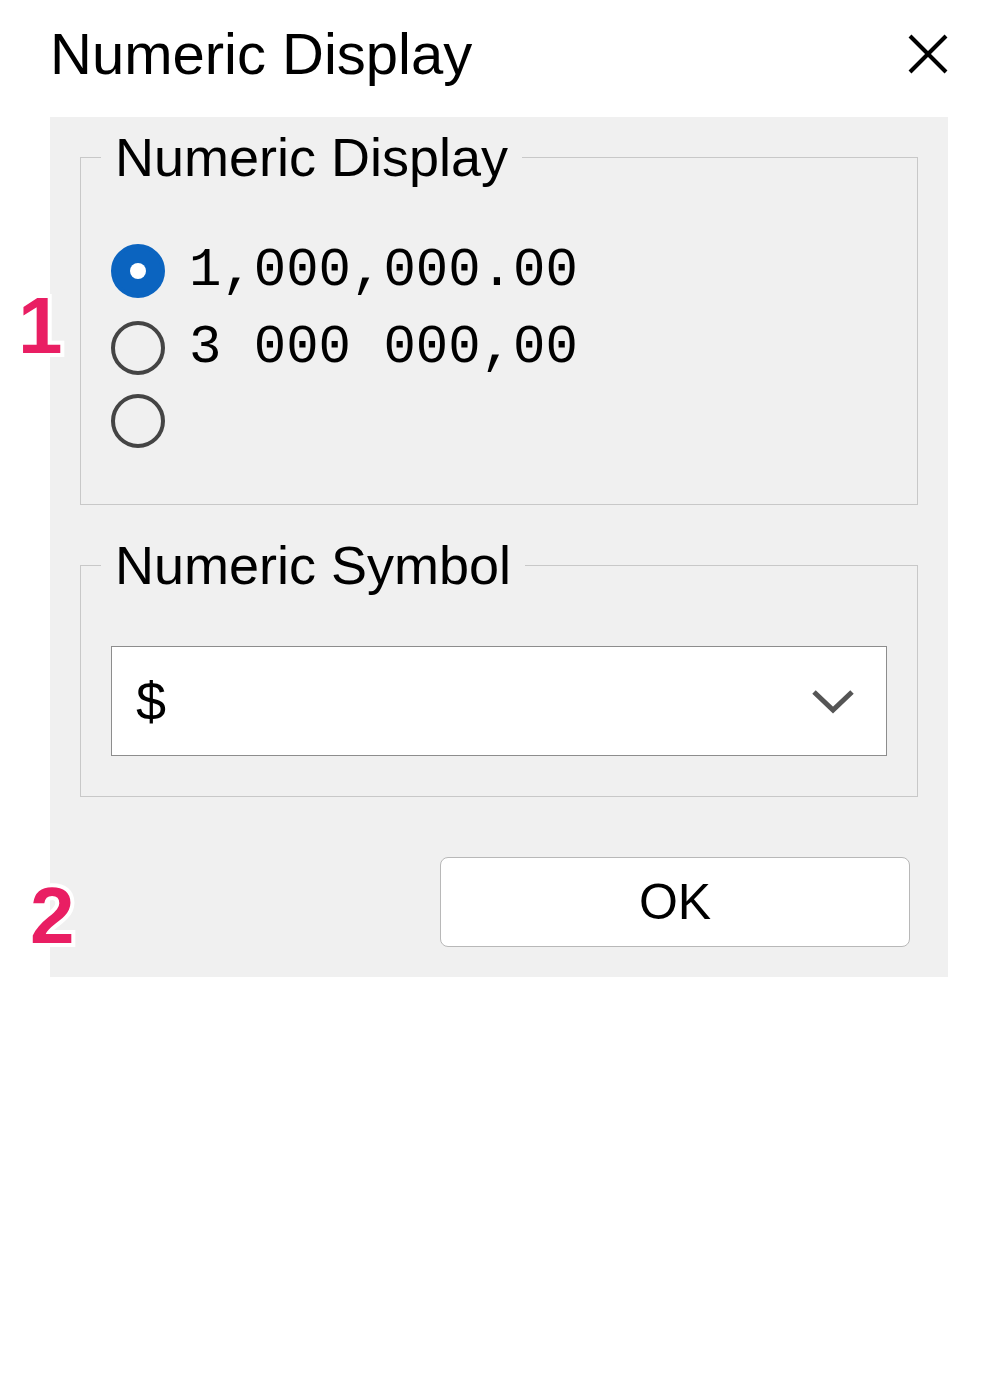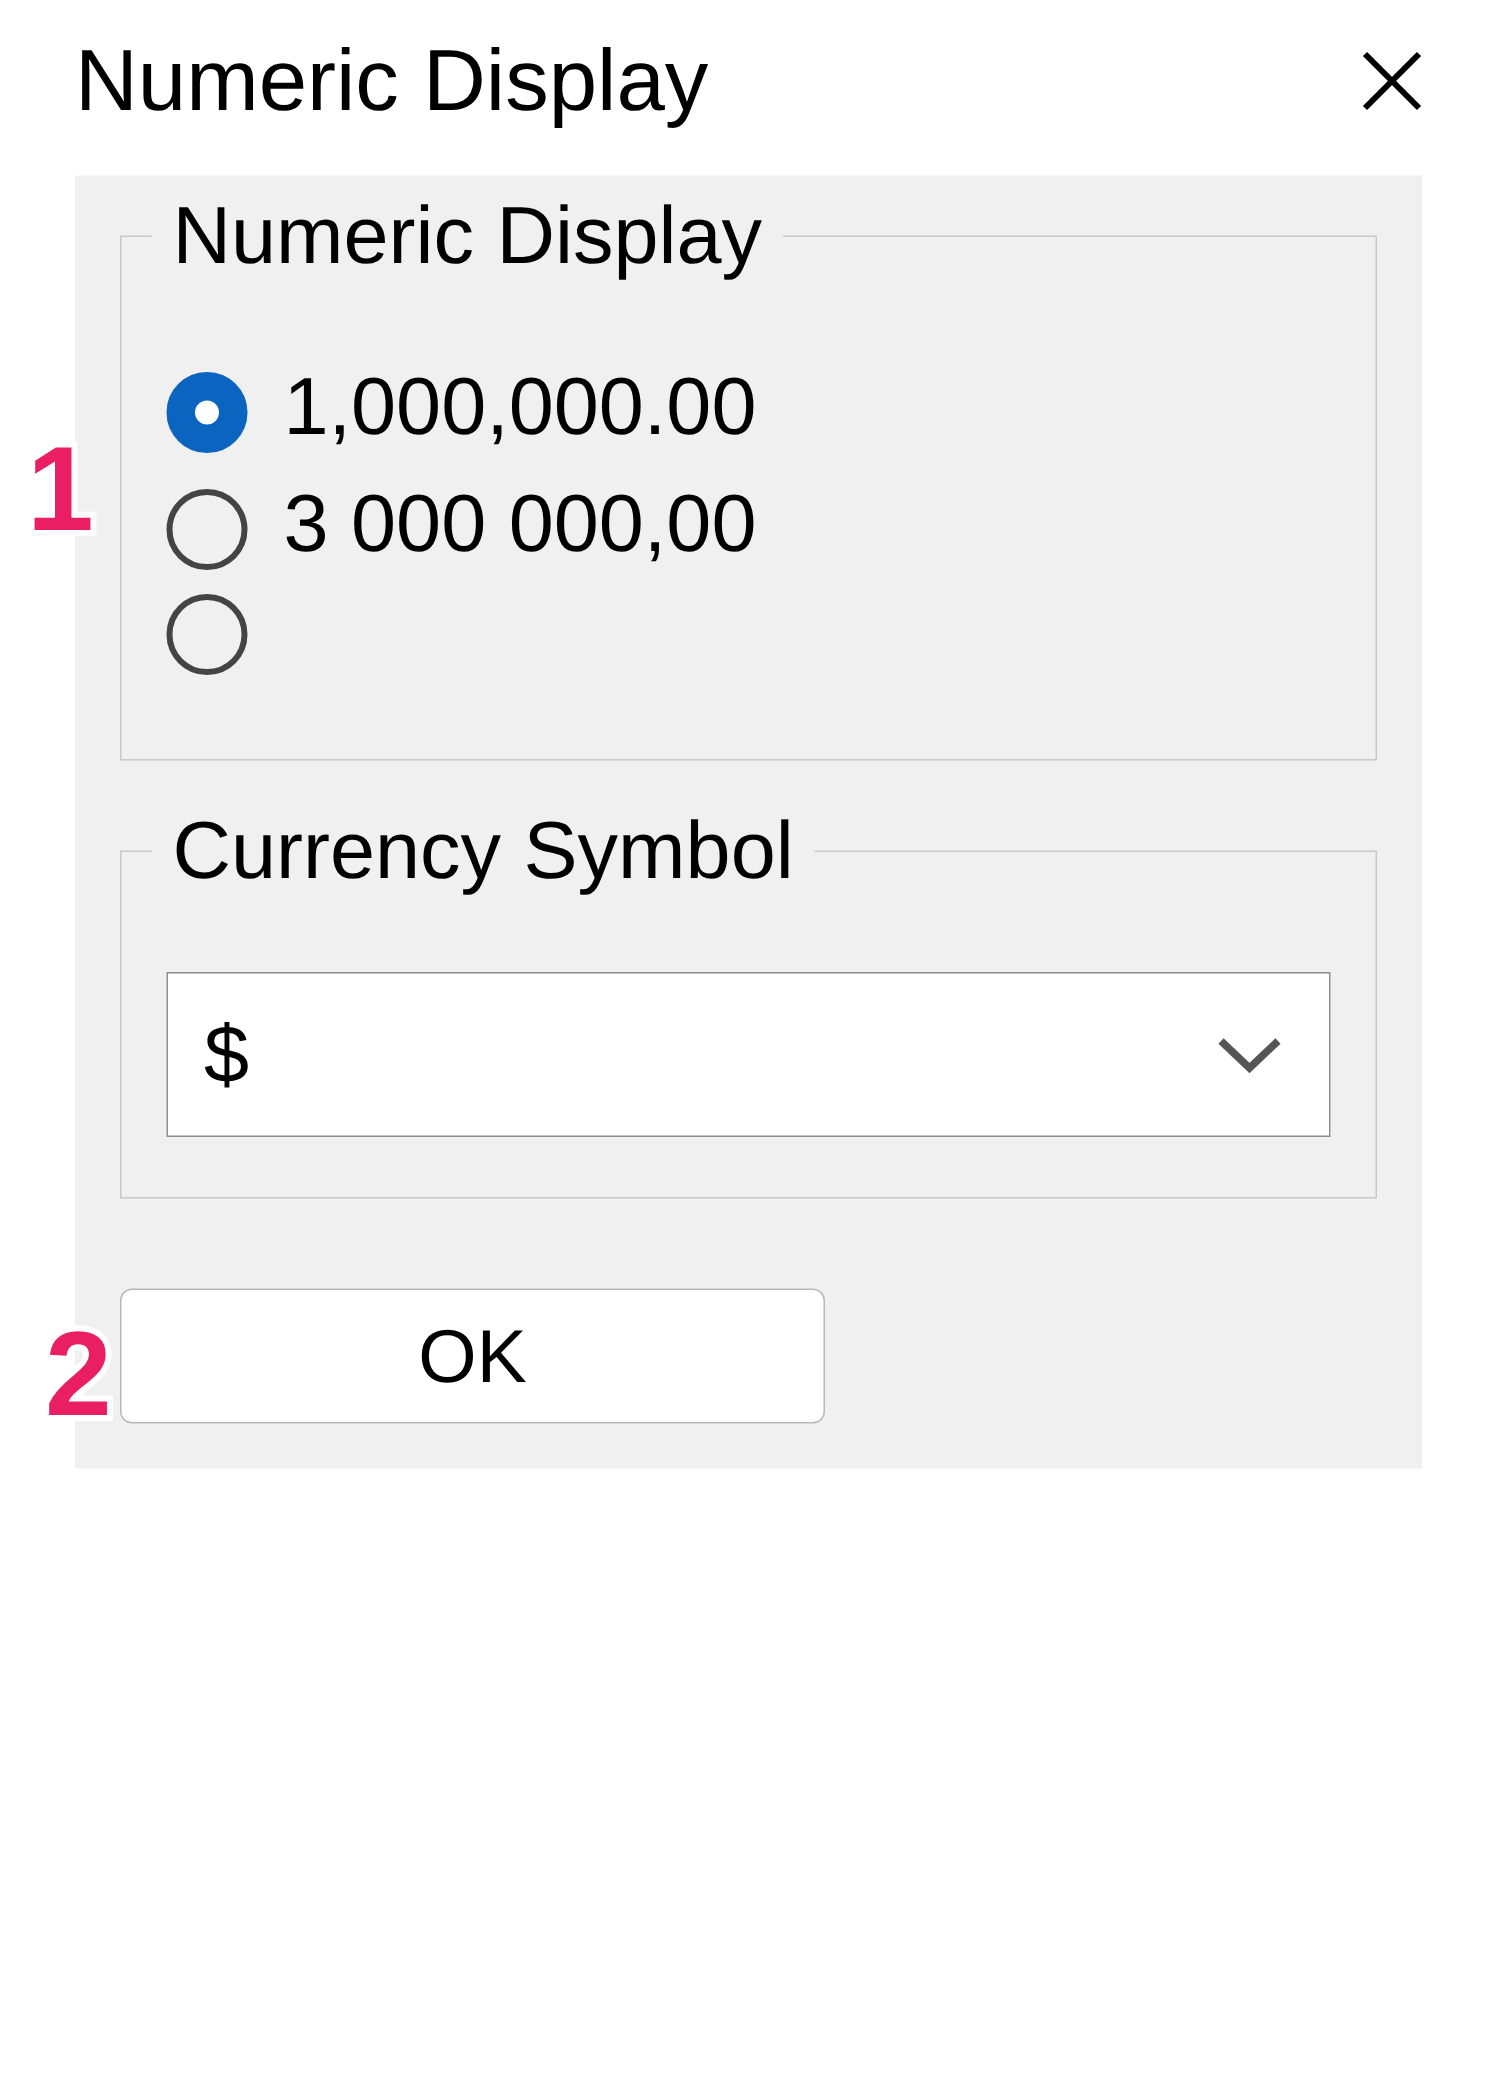--- a/index.html
+++ b/index.html
@@ -46,27 +46,28 @@
       top: -32px;
       left: 20px;
       background: #f0f0f0;
       padding: 0 14px;
       font-size: 54px;
       color: #000;
       font-weight: 400;
     }
     .radio-row {
       display: flex;
-      align-items: flex-end;
+      align-items: center;
       gap: 24px;
       margin: 12px 0 16px 0;
       cursor: pointer;
       font-size: 54px;
       color: #000;
       font-weight: 400;
+      font-family: Liberation Mono, monospace;
     }
     .radio-circle {
       width: 54px;
       height: 54px;
       border-radius: 50%;
       border: 4px solid #444;
       display: flex;
       align-items: center;
       justify-content: center;
       flex-shrink: 0;
@@ -93,21 +94,21 @@
       margin-top: 10px;
     }
     .combo-value {
       font-size: 54px;
       color: #000;
       font-weight: 400;
     }
     .chev svg { display:block; }
     .ok-row {
       display: flex;
-      justify-content: flex-start;
+      justify-content: flex-end;
       padding-right: 8px;
       margin-top: 10px;
     }
     .ok-btn {
       background: #fff;
       border: 1px solid #b8b8b8;
       border-radius: 8px;
       width: 470px;
       height: 90px;
       display: flex;
@@ -160,21 +161,21 @@
       <div class="radio-circle"></div>
       <span>3 000 000,00</span>
     </div>
 
     <div class="radio-row">
       <div class="radio-circle"></div>
     </div>
   </div>
 
   <div class="group">
-    <div class="group-legend">Currency Symbol</div>
+    <div class="group-legend">Numeric Symbol</div>
 
     <div class="combo">
       <span class="combo-value">$</span>
       <span class="chev">
         <svg width="46" height="30" viewBox="0 0 46 30">
           <polyline points="4,6 23,24 42,6" fill="none" stroke="#555" stroke-width="5"></polyline>
         </svg>
       </span>
     </div>
   </div>

